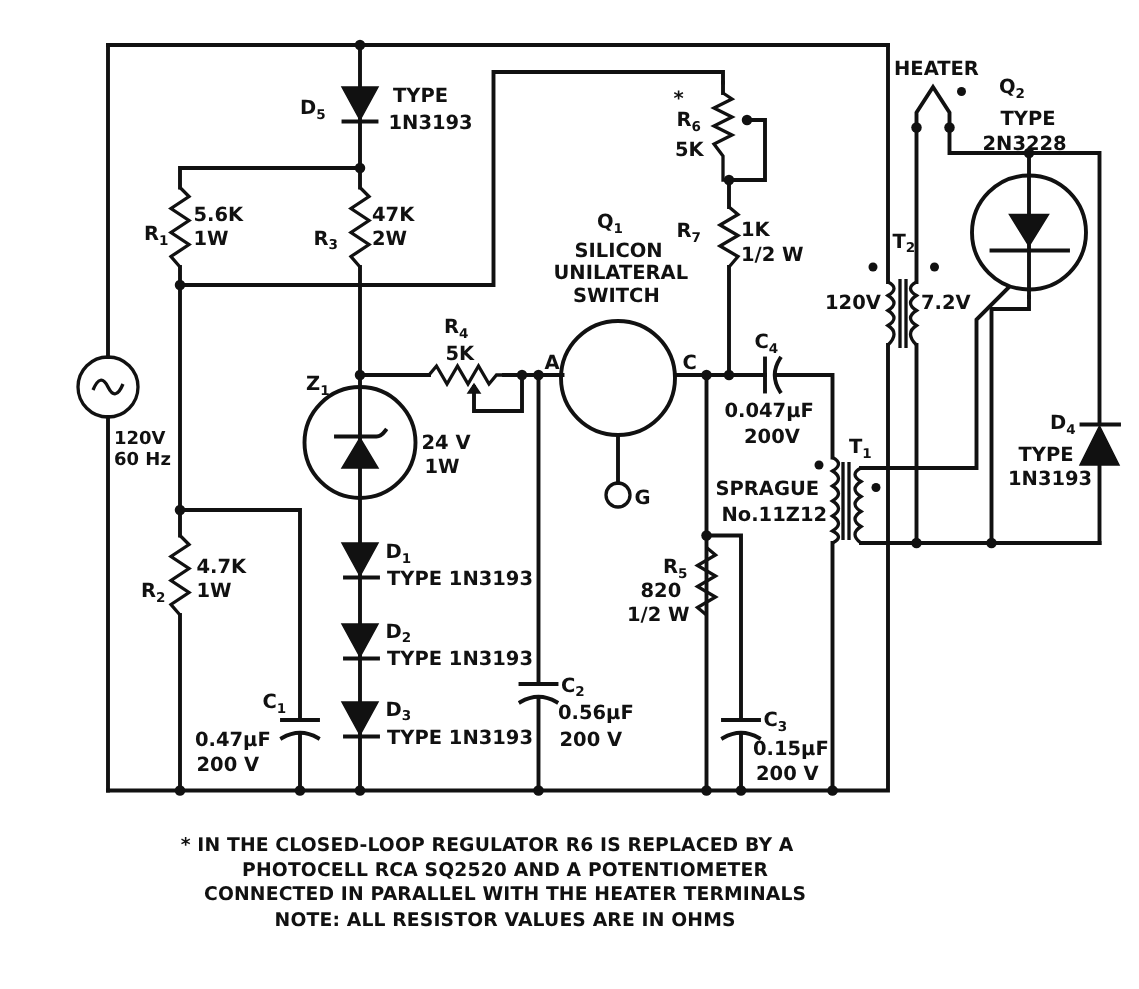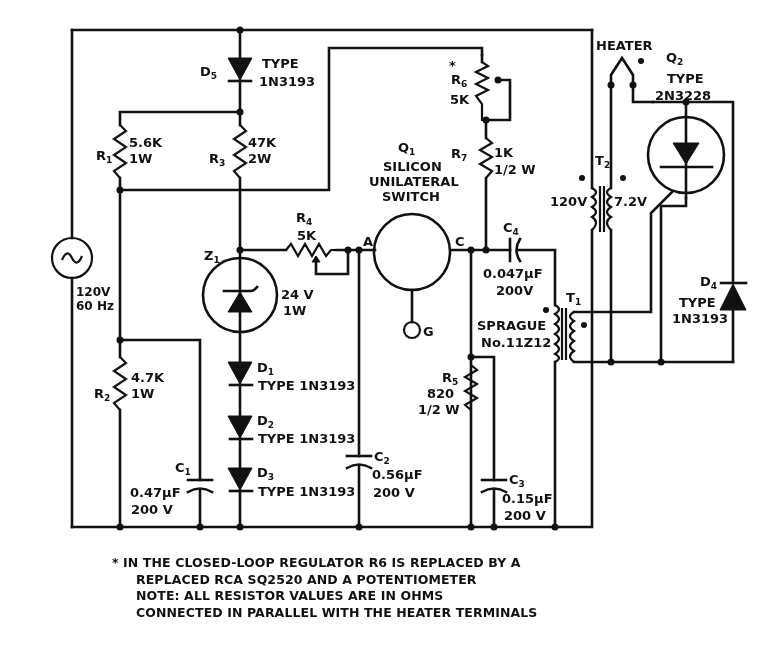--- a/index.html
+++ b/index.html
@@ -6,21 +6,21 @@
   body { width: 759px; height: 659px; overflow: hidden; position: relative; }
   svg { position: absolute; left: 0; top: 0; }
   .w { stroke: #111; stroke-width: 2.6; fill: none; stroke-linejoin: miter; stroke-linecap: square; }
   .wt { stroke: #111; stroke-width: 2.2; fill: none; }
   .dot { fill: #111; }
   .fill { fill: #111; stroke: #111; stroke-width: 1; }
   .lbl { font-family: "DejaVu Sans", sans-serif; font-weight: bold; font-size: 13px; fill: #111; }
   .lbl-s { font-family: "DejaVu Sans", sans-serif; font-weight: bold; font-size: 12px; fill: #111; }
   .sub { font-size: 9px; }
   .note { position: absolute; left: 112px; top: 555px; font-family: "DejaVu Sans", sans-serif; font-weight: bold; font-size: 12.5px; line-height: 16.6px; color: #111; letter-spacing: 0.1px; }
-  .note div { white-space: nowrap; }
+  .note div { white-space: nowrap; text-align: center; }
   .note .ind { padding-left: 24px; }
 </style>
 </head>
 <body>
 
 <svg width="759" height="659" viewBox="0 0 759 659">
 
   <path class="w" d="M72,30 H212 M212,30 H592"></path>
 
   <path class="w" d="M72,30 V238"></path>
@@ -279,16 +279,16 @@
   <text class="lbl" x="667" y="83">TYPE</text>
   <text class="lbl" x="655" y="100">2N3228</text>
 
   <text class="lbl" x="700" y="286"><tspan>D</tspan><tspan class="sub" dy="3">4</tspan></text>
   <text class="lbl" x="679" y="307">TYPE</text>
   <text class="lbl" x="672" y="323">1N3193</text>
 </svg>
 
 <div class="note">
   <div>* IN THE CLOSED-LOOP REGULATOR R6 IS REPLACED BY A</div>
-  <div class="ind">REPLACED  RCA SQ2520  AND A POTENTIOMETER</div>
+  <div class="ind">PHOTOCELL  RCA SQ2520  AND A POTENTIOMETER</div>
+  <div class="ind">CONNECTED IN PARALLEL WITH THE HEATER TERMINALS</div>
   <div class="ind">NOTE: ALL RESISTOR VALUES ARE IN OHMS</div>
-  <div class="ind">CONNECTED IN PARALLEL WITH THE HEATER TERMINALS</div>
 </div>
 
 </body></html>

